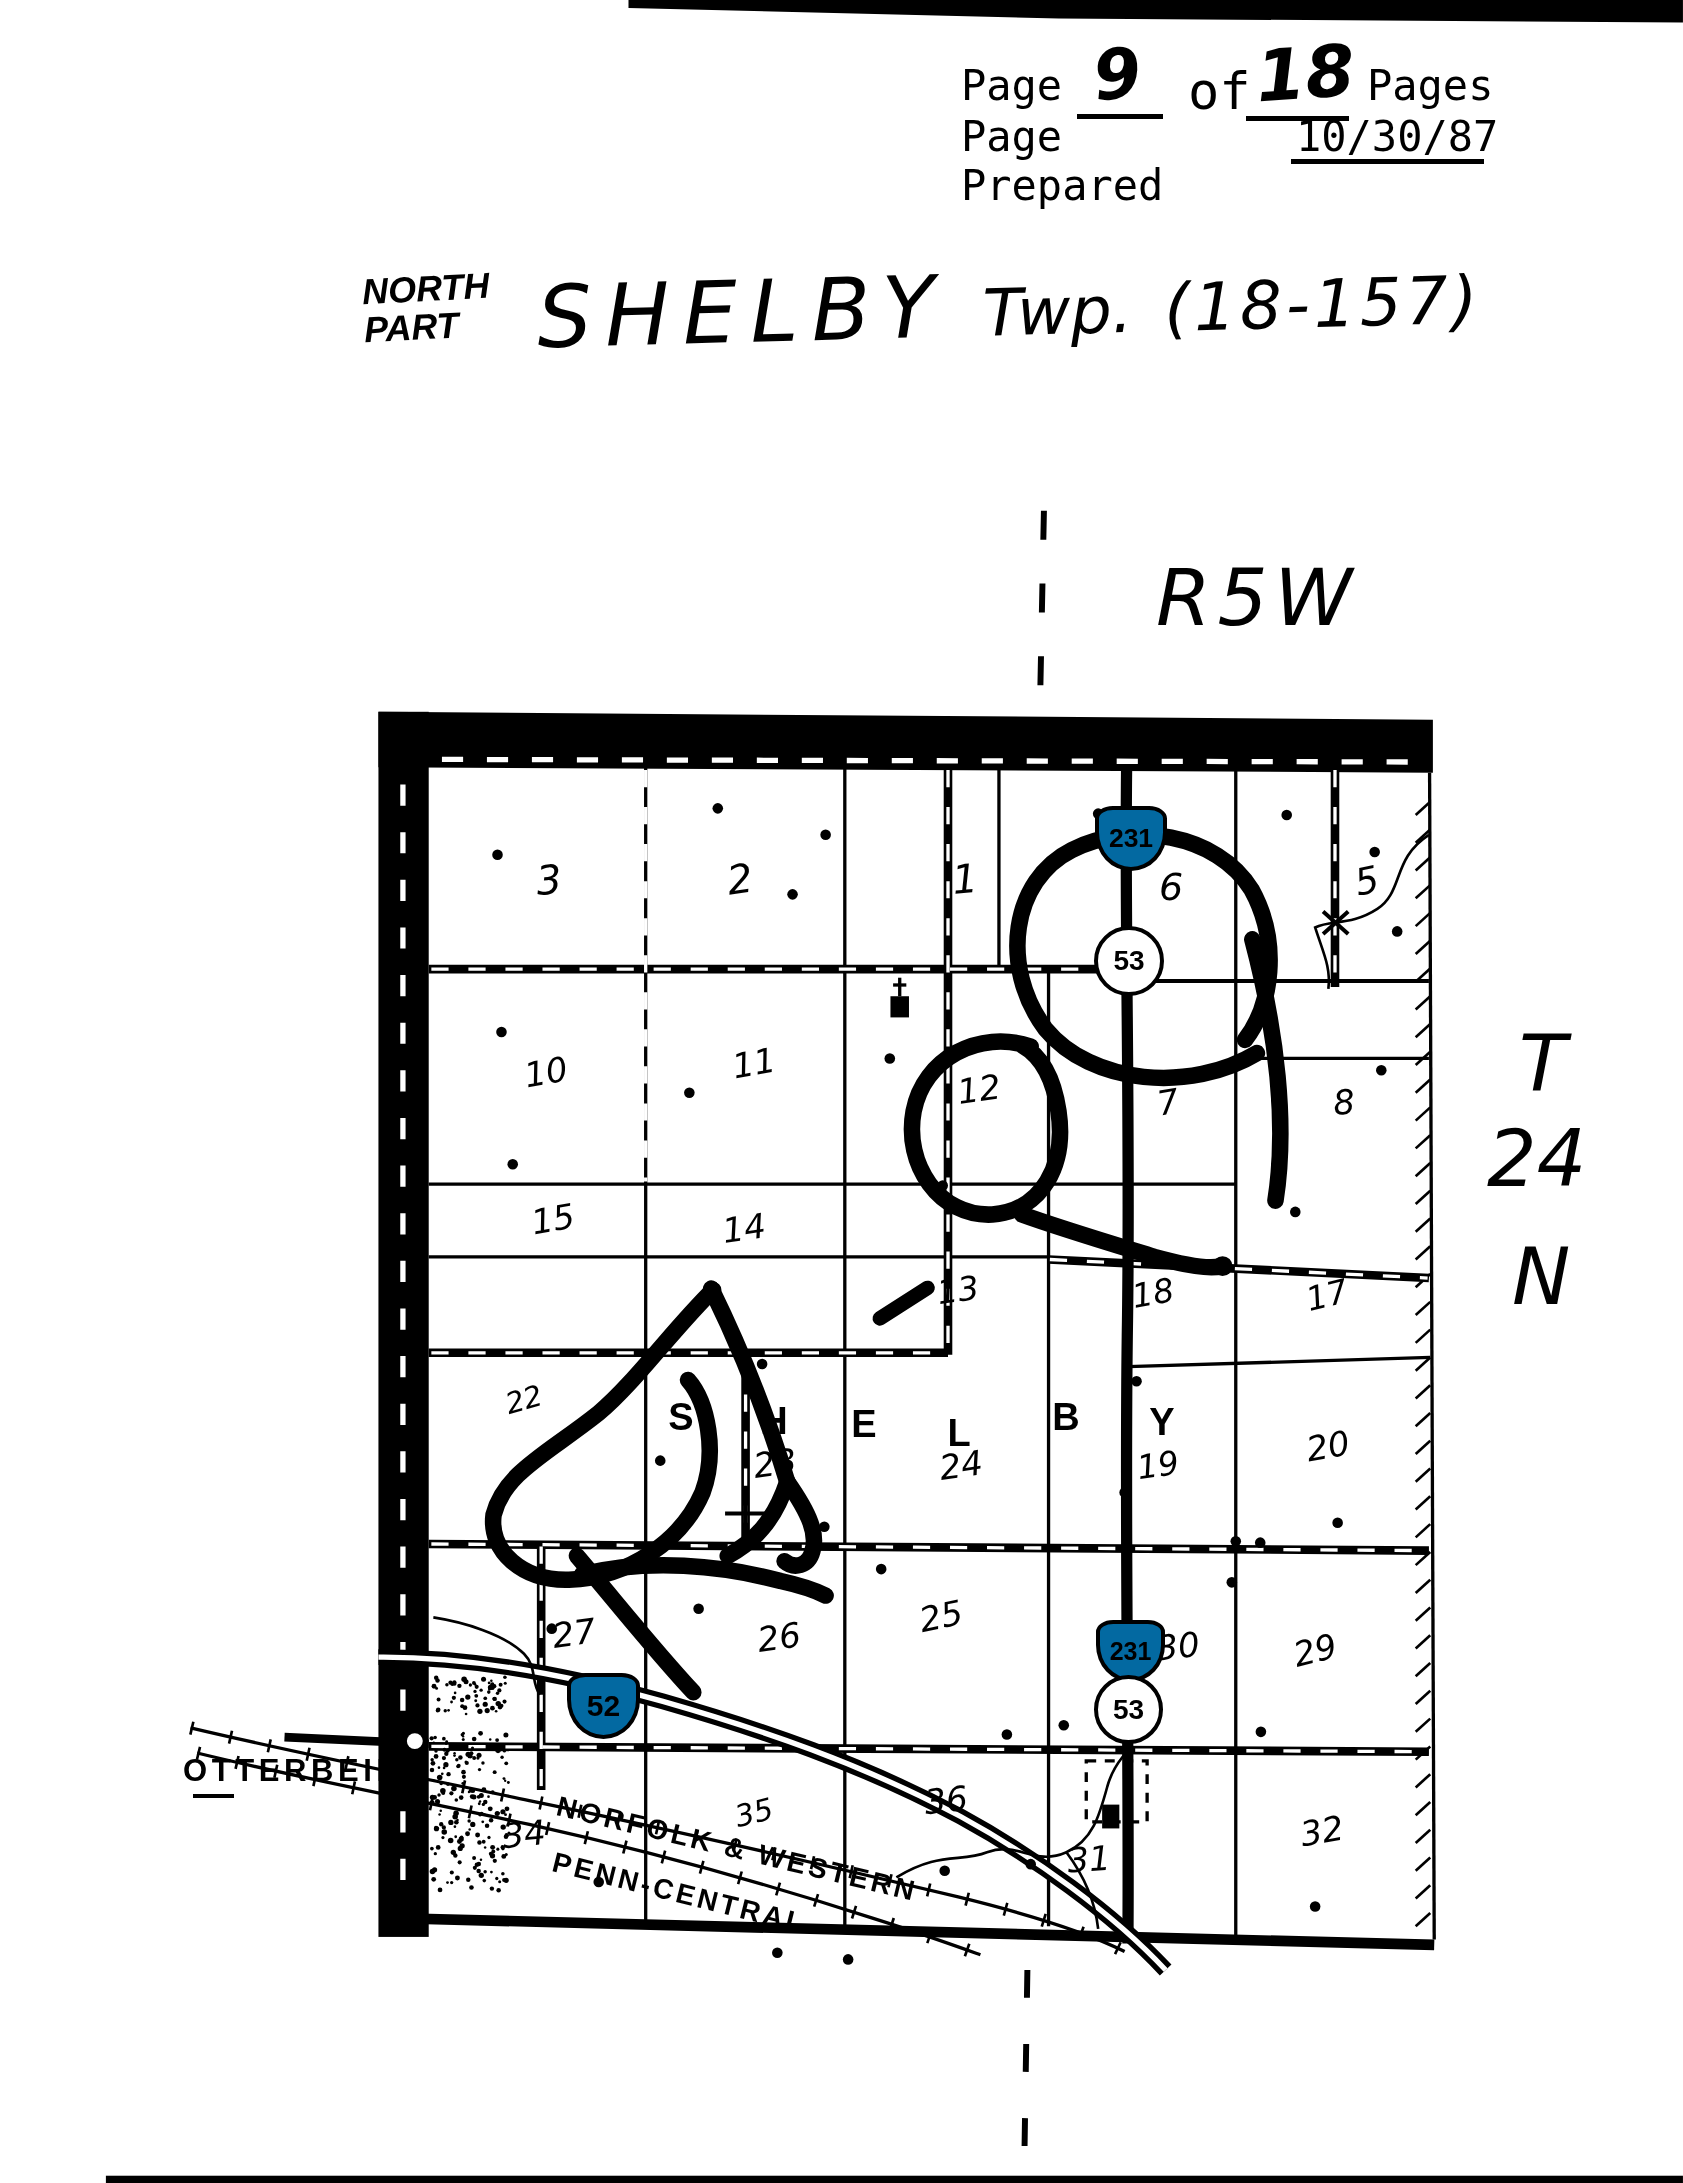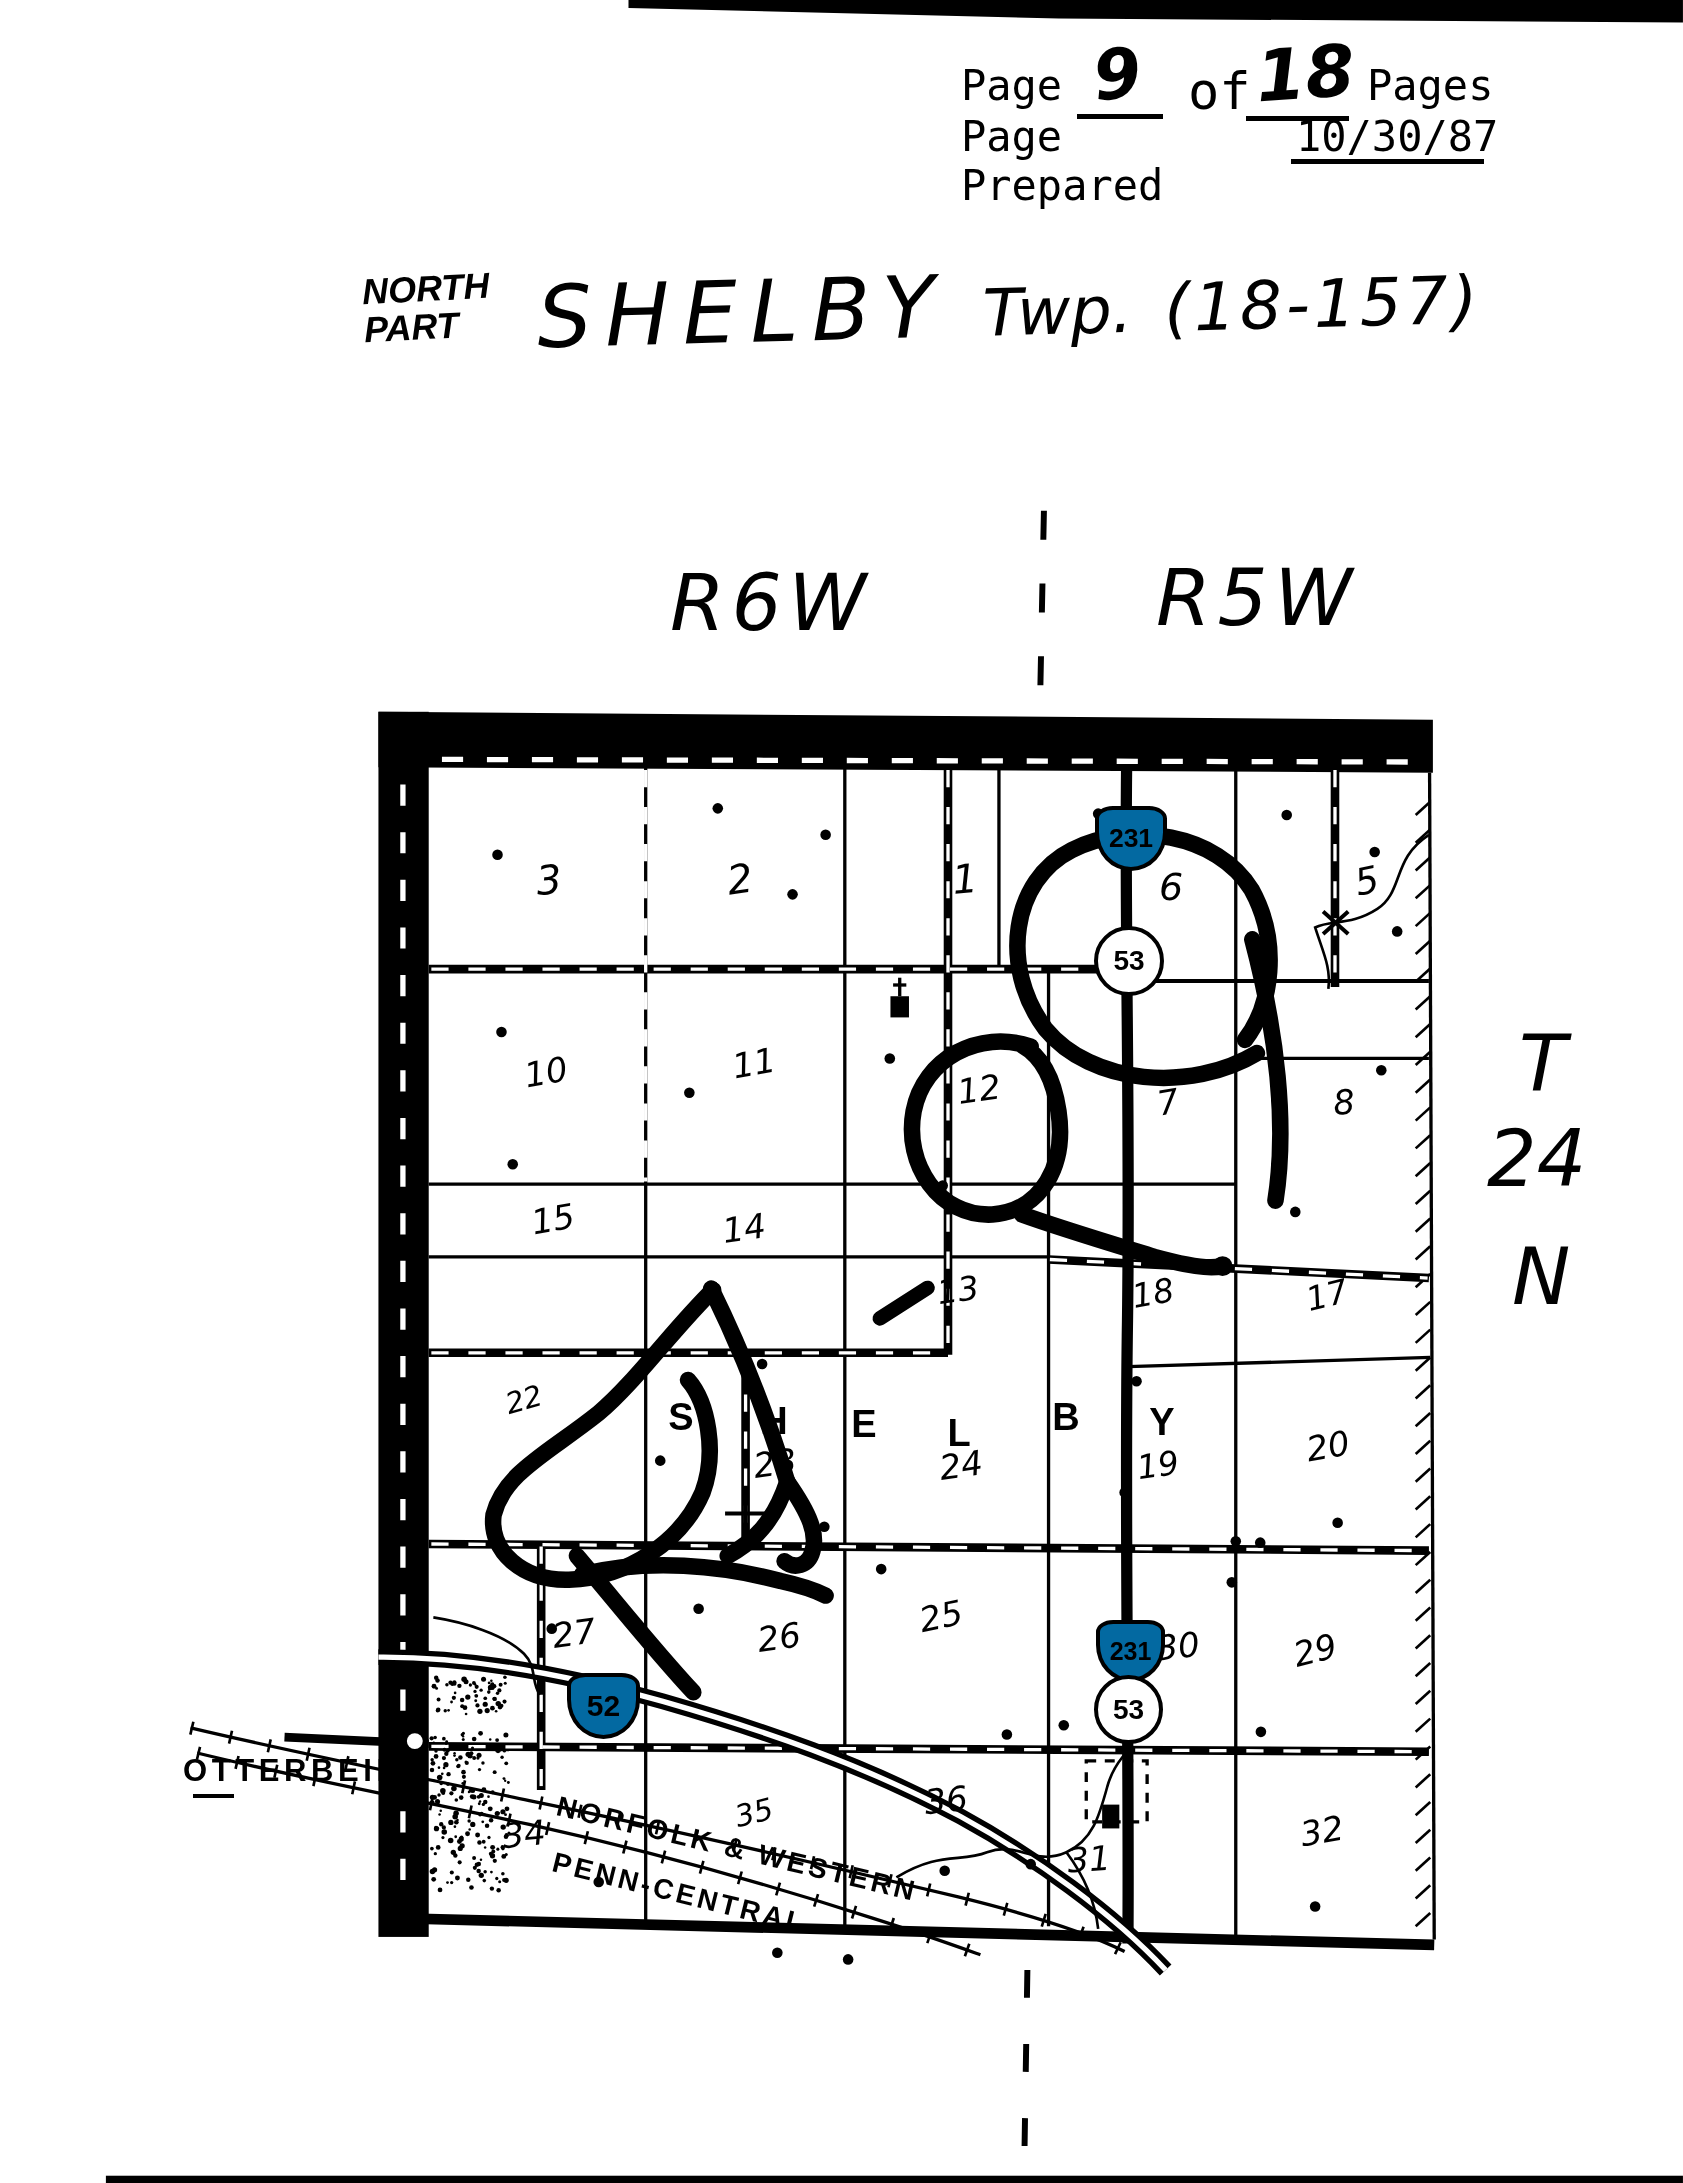--- a/index.html
+++ b/index.html
@@ -42,21 +42,20 @@
       <div>NORTH</div>
       <div>PART</div>
     </div>
   </div>
   <div class="abs" style="left:537px;top:255px;transform:rotate(-1.5deg);white-space:nowrap;">
     <span class="hand" style="font-size:86px;letter-spacing:13.2px;">SHELBY</span>
     <span class="hand" style="font-size:65px;margin-left:32px;">Twp.</span>
     <span class="hand" style="font-size:66px;margin-left:29px;letter-spacing:4px;">(18-157)</span>
   </div>
 
-  <span class="abs hand" style="left:670px;top:557px;font-size:79px;letter-spacing:6.6px;">R6W</span>
   <span class="abs hand" style="left:1156px;top:552px;font-size:79px;letter-spacing:6.6px;">R5W</span>
 
   <div>
     <span class="abs hand" style="left:1519px;top:1019px;font-size:78px;">T</span>
     <span class="abs hand" style="left:1487px;top:1114px;font-size:78px;">24</span>
     <span class="abs hand" style="left:1512px;top:1232px;font-size:78px;">N</span>
   </div>
 
   <span class="abs print" style="left:183px;top:1753px;font-size:31px;font-weight:700;letter-spacing:4.6px;">OTTERBEIN</span>
   <div class="abs underline-bar" style="left:193px;top:1794px;width:41px;height:4px;"></div>

